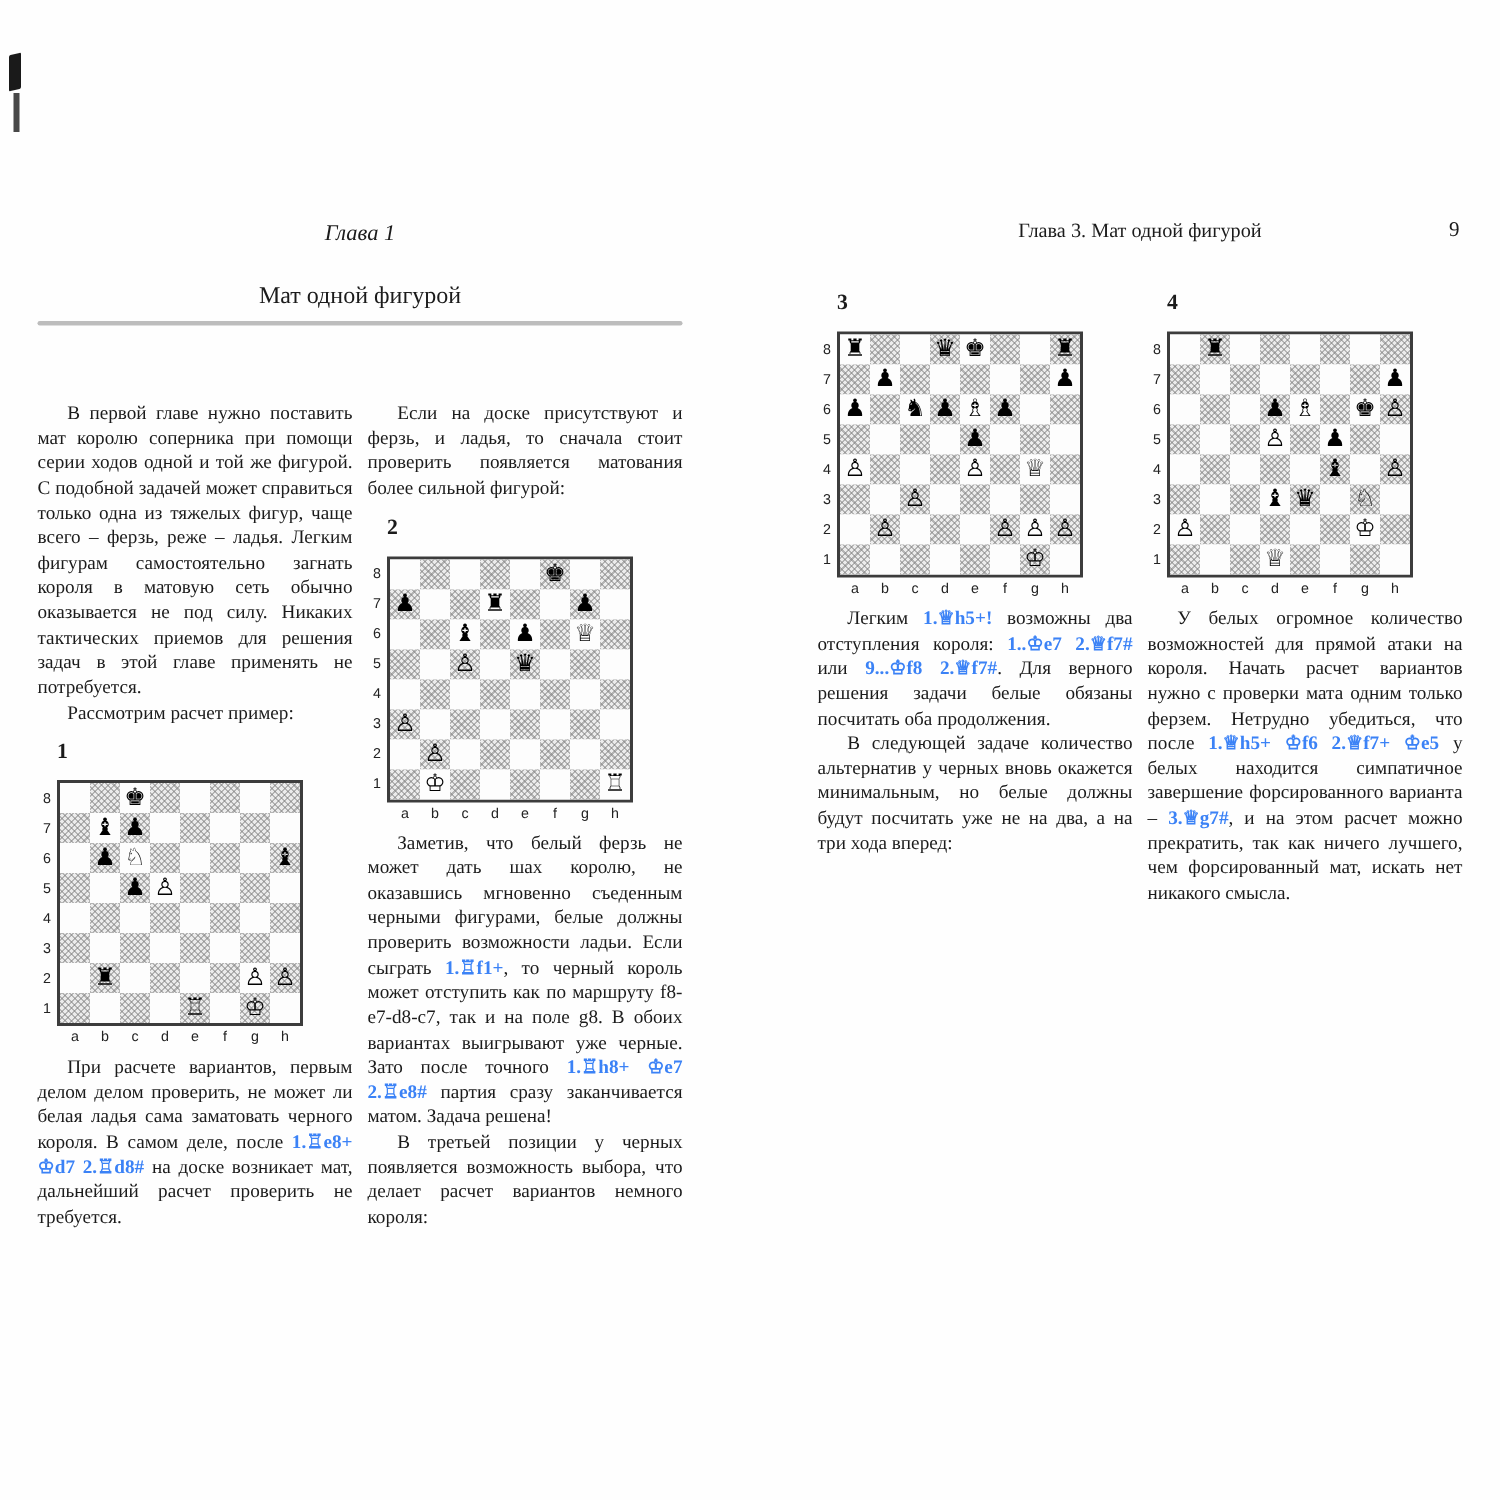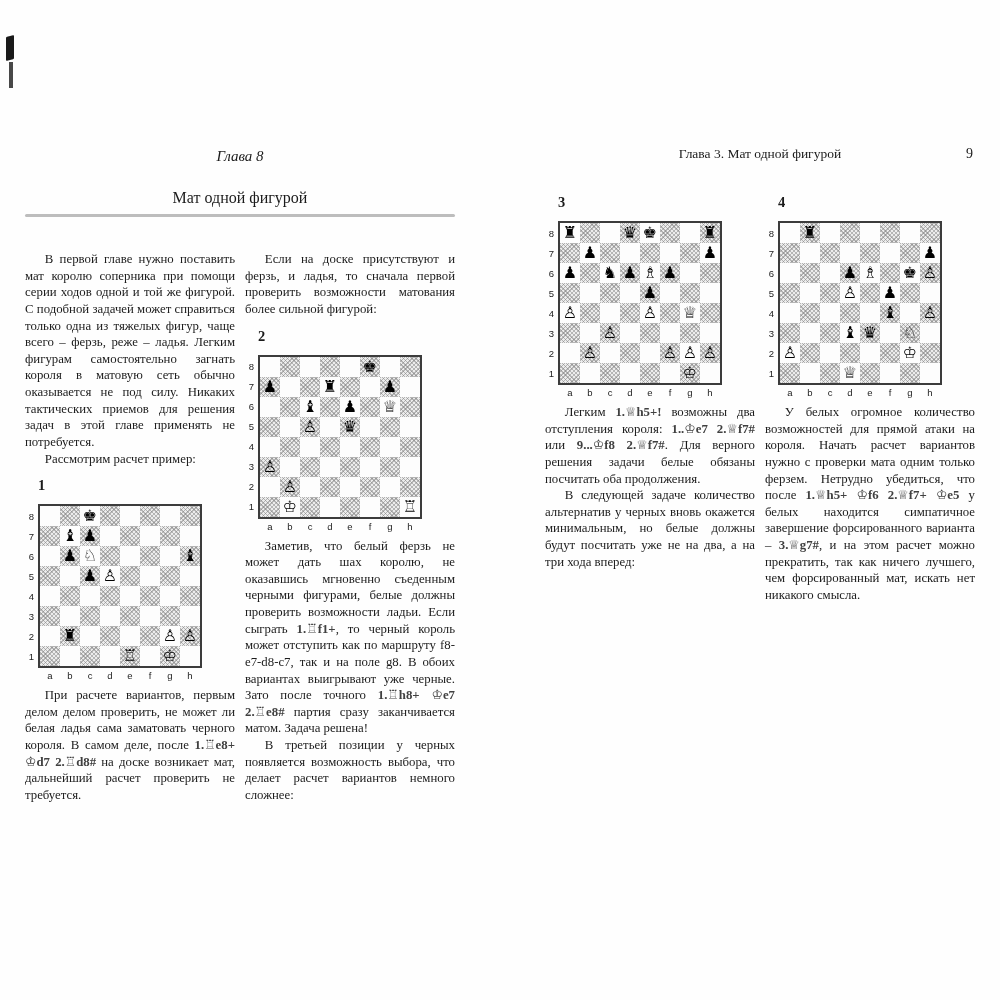--- a/index.html
+++ b/index.html
@@ -11,25 +11,25 @@
   .page{position:absolute;width:430px;}
   .page-left{left:25px;top:148px;}
   .page-right{left:545px;top:146px;}
   .chapter-label{text-align:center;font-style:italic;font-size:15px;}
   .chapter-title{margin:24px 0 0 0;text-align:center;font-size:16px;font-weight:normal;}
   .title-rule{margin-top:7px;height:3px;background:#bdbdbd;border-radius:2px;}
   .head-row{position:relative;height:18px;}
   .running-head{text-align:center;font-size:13.5px;}
   .page-number{position:absolute;right:2px;top:0;font-size:14px;}
   .cols{display:flex;gap:10px;}
-  .cols-left{margin-top:34px;}
+  .cols-left{margin-top:50px;}
   .cols-right{margin-top:30px;}
   .col{width:210px;}
   .col p{margin:0;text-indent:1.55em;text-align:justify;font-size:12.8px;line-height:1.3;hyphens:auto;}
-  .col p b{color:#404040;}
+  .col p b{color:#3b82f6;font-family:Liberation Serif, serif;}
   .diagram{margin:10px 0 6px 0;}
   .col > .diagram:first-child{margin-top:0;}
   .dnum{font-weight:bold;font-size:14.5px;margin:0 0 10px 13px;}
   .board-wrap{display:flex;}
   .ranks-col{display:flex;flex-direction:column;width:13px;padding-top:2px;}
   .rank-label{height:20px;display:flex;align-items:center;justify-content:flex-end;
               padding-right:4px;font-family:"Liberation Sans",sans-serif;font-size:9.5px;color:#222;}
   .frame{display:grid;grid-template-columns:repeat(8,20px);grid-auto-rows:20px;
          border:2px solid #3c3c3c;background:#fdfdfd;}
   .sq{width:20px;height:20px;display:flex;align-items:center;justify-content:center;
@@ -44,21 +44,21 @@
               font-size:9.5px;color:#222;padding-top:2px;}
 </style>
 </head>
 <body>
 
 <div class="canvas">
   <div class="artifact artifact-1"></div>
   <div class="artifact artifact-2"></div>
 
   <div class="page page-left">
-    <div class="chapter-label">Глава 8</div>
+    <div class="chapter-label">Глава 1</div>
     <div class="chapter-title">Мат одной фигурой</div>
     <div class="title-rule"></div>
     <div class="cols cols-left">
       <div class="col">
         <p>В первой главе нужно поставить мат королю соперника при помощи серии ходов одной и той же фигурой. С подобной задачей может справиться только одна из тяжелых фигур, чаще всего – ферзь, реже – ладья. Легким фигурам самостоятельно загнать короля в матовую сеть обычно оказывается не под силу. Никаких тактических приемов для решения задач в этой главе применять не потребуется.</p>
         <p>Рассмотрим расчет пример:</p>
         <div class="diagram">
           <div class="dnum">1</div>
           <div>
               <div class="board-wrap">
@@ -173,21 +173,21 @@
                 <div class="file-label">e</div>
                 <div class="file-label">f</div>
                 <div class="file-label">g</div>
                 <div class="file-label">h</div>
               </div>
             </div>
         </div>
         <p><span>При расчете вариантов, первым делом делом проверить, не может ли белая ладья сама заматовать черного короля. В самом деле, после </span><b>1.♖e8+ ♔d7 2.♖d8#</b><span> на доске возникает мат, дальнейший расчет проверить не требуется.</span></p>
       </div>
       <div class="col">
-        <p>Если на доске присутствуют и ферзь, и ладья, то сначала первой проверить возможности матования более сильной фигурой:</p>
+        <p>Если на доске присутствуют и ферзь, и ладья, то сначала стоит проверить появляется матования более сильной фигурой:</p>
         <div class="diagram">
           <div class="dnum">2</div>
           <div>
               <div class="board-wrap">
                 <div class="ranks-col">
                   <div class="rank-label">8</div>
                   <div class="rank-label">7</div>
                   <div class="rank-label">6</div>
                   <div class="rank-label">5</div>
                   <div class="rank-label">4</div>
@@ -294,21 +294,21 @@
                 <div class="file-label">c</div>
                 <div class="file-label">d</div>
                 <div class="file-label">e</div>
                 <div class="file-label">f</div>
                 <div class="file-label">g</div>
                 <div class="file-label">h</div>
               </div>
             </div>
         </div>
         <p><span>Заметив, что белый ферзь не может дать шах королю, не оказавшись мгновенно съеденным черными фигурами, белые должны проверить возможности ладьи. Если сыграть </span><b>1.♖f1+</b><span>, то черный король может отступить как по маршруту f8-e7-d8-c7, так и на поле g8. В обоих вариантах выигрывают уже черные. Зато после точного </span><b>1.♖h8+ ♔e7 2.♖e8#</b><span> партия сразу заканчивается матом. Задача решена!</span></p>
-        <p>В третьей позиции у черных появляется возможность выбора, что делает расчет вариантов немного сложнее:</p>
+        <p>В третьей позиции у черных появляется возможность выбора, что делает расчет вариантов немного короля:</p>
       </div>
     </div>
   </div>
 
   <div class="page page-right">
     <div class="head-row">
       <div class="running-head">Глава 3. Мат одной фигурой</div>
       <div class="page-number">9</div>
     </div>
     <div class="cols cols-right">

